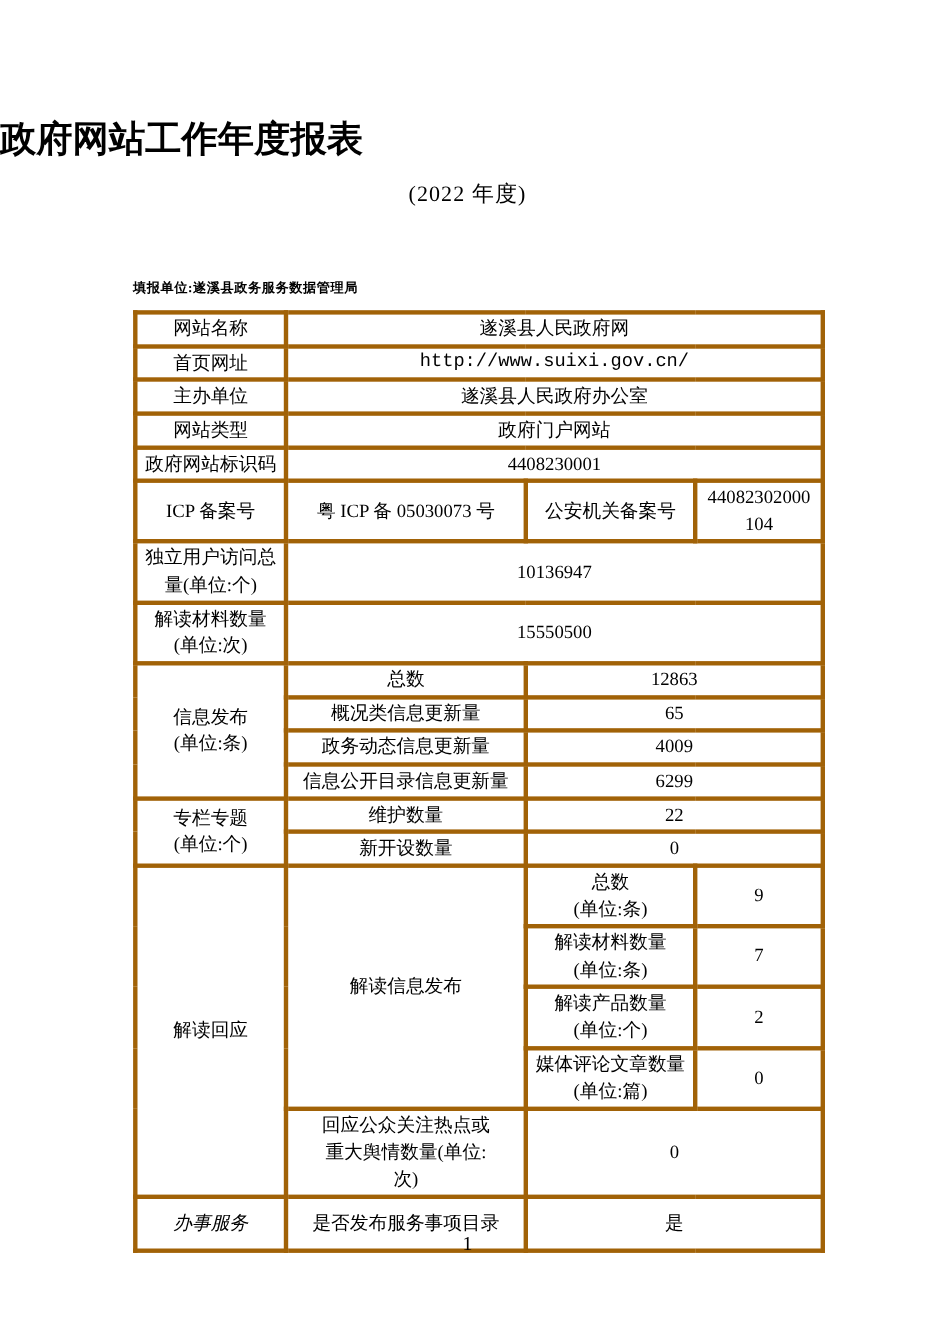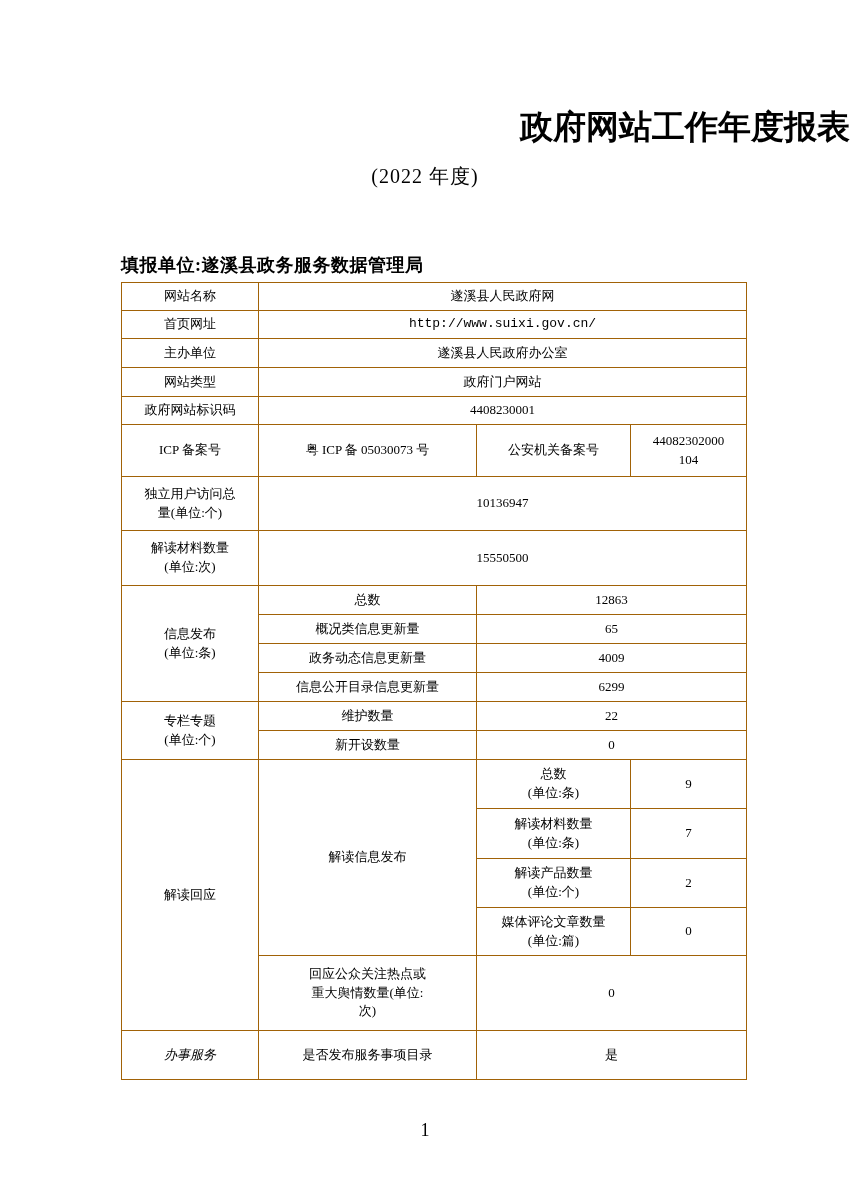--- a/index.html
+++ b/index.html
@@ -11,55 +11,55 @@
     color: #000000;
     font-family: "Liberation Serif", "DejaVu Serif", serif;
     overflow: hidden;
   }
   .doc-title {
     position: absolute;
     top: 109px;
     left: 0;
     width: 100%;
     margin: 0;
-    text-align: right;
+    text-align: left;
     font-size: 33px;
     line-height: 1.15;
     font-weight: bold;
     letter-spacing: 0px;
   }
   .doc-subtitle {
     position: absolute;
     top: 163px;
     left: 0;
     width: 100%;
     text-align: center;
     font-size: 20px;
     letter-spacing: 1px;
   }
   .reporting-unit {
     position: absolute;
     top: 253px;
     left: 121px;
-    font-size: 18px;
+    font-size: 12px;
     font-weight: bold;
     letter-spacing: 0.5px;
   }
   table.report {
     position: absolute;
     top: 282px;
     left: 121px;
     border-collapse: collapse;
     table-layout: fixed;
   }
   table.report td {
-    border: 1px solid #a16207;
+    border: 4px solid #a16207;
     text-align: center;
     vertical-align: middle;
-    font-size: 13px;
+    font-size: 17px;
     line-height: 1.45;
     padding: 1px 3px;
     white-space: pre-line;
     overflow: hidden;
   }
   td.num { font-size: 16px; }
   td.url { font-family: "Liberation Mono", "DejaVu Sans Mono", monospace; font-size: 14px; }
   td.valign-bottom { vertical-align: bottom; padding-bottom: 8px; font-style: italic; }
   td.valign-top { vertical-align: top; padding-top: 6px; }
   .page-number {

